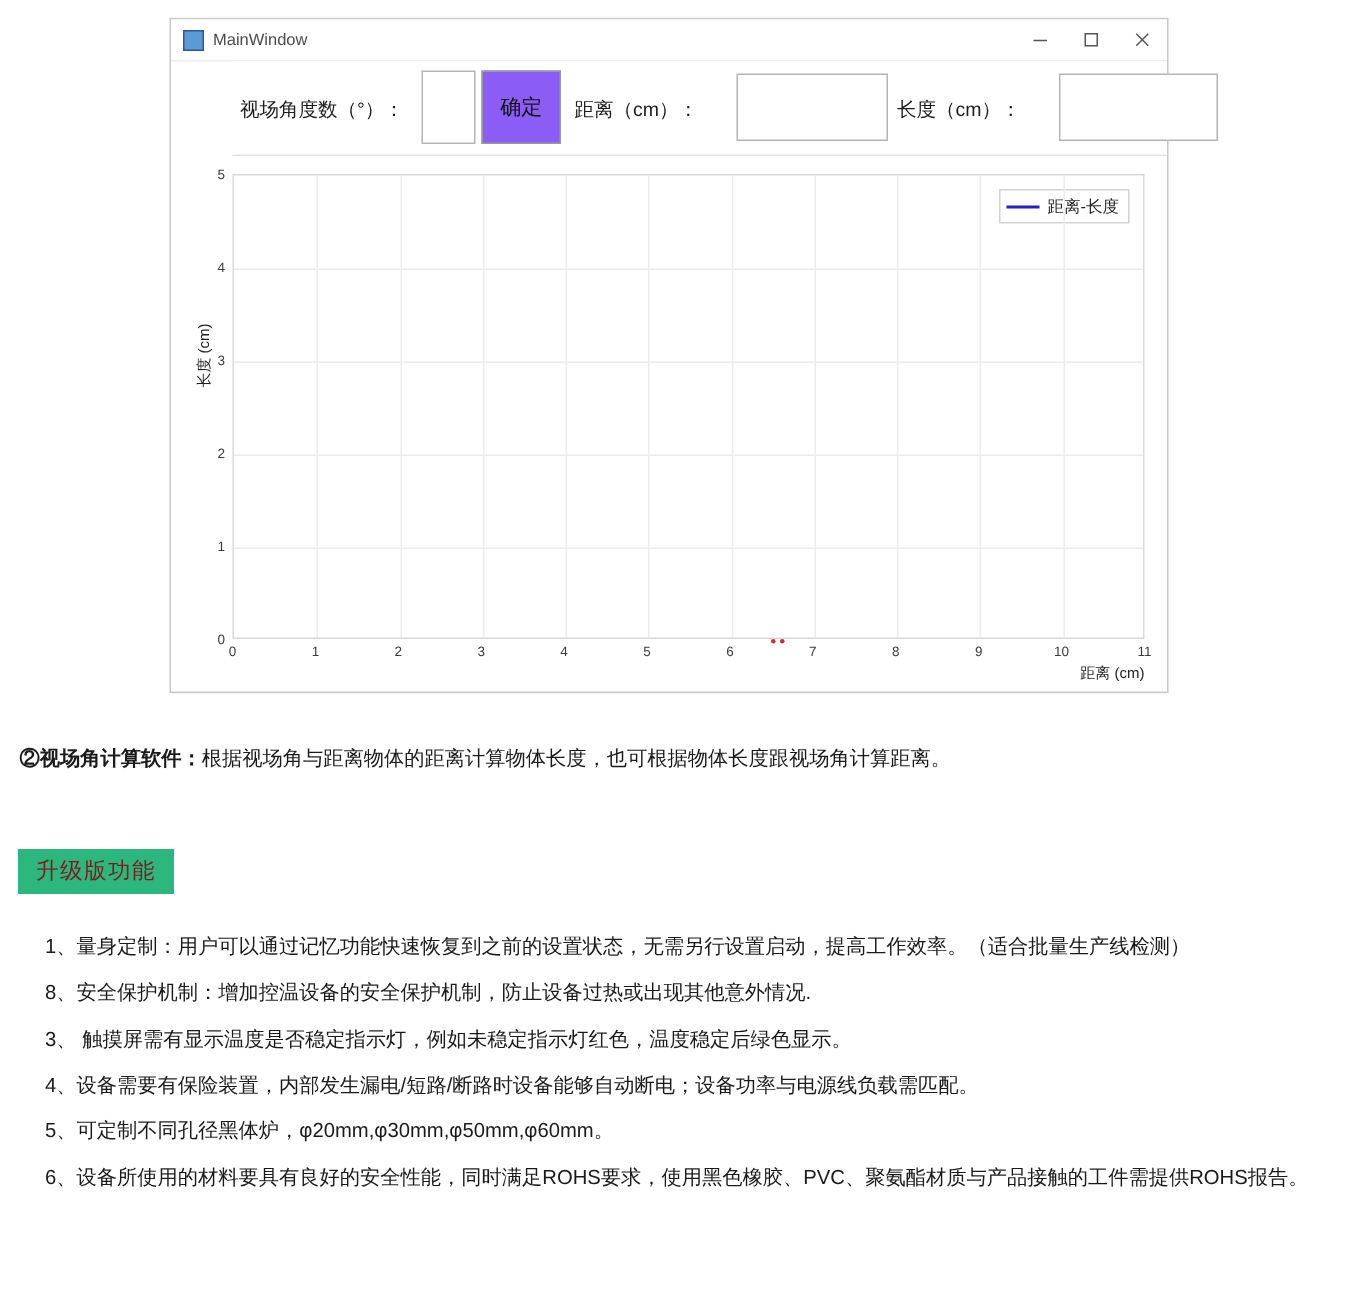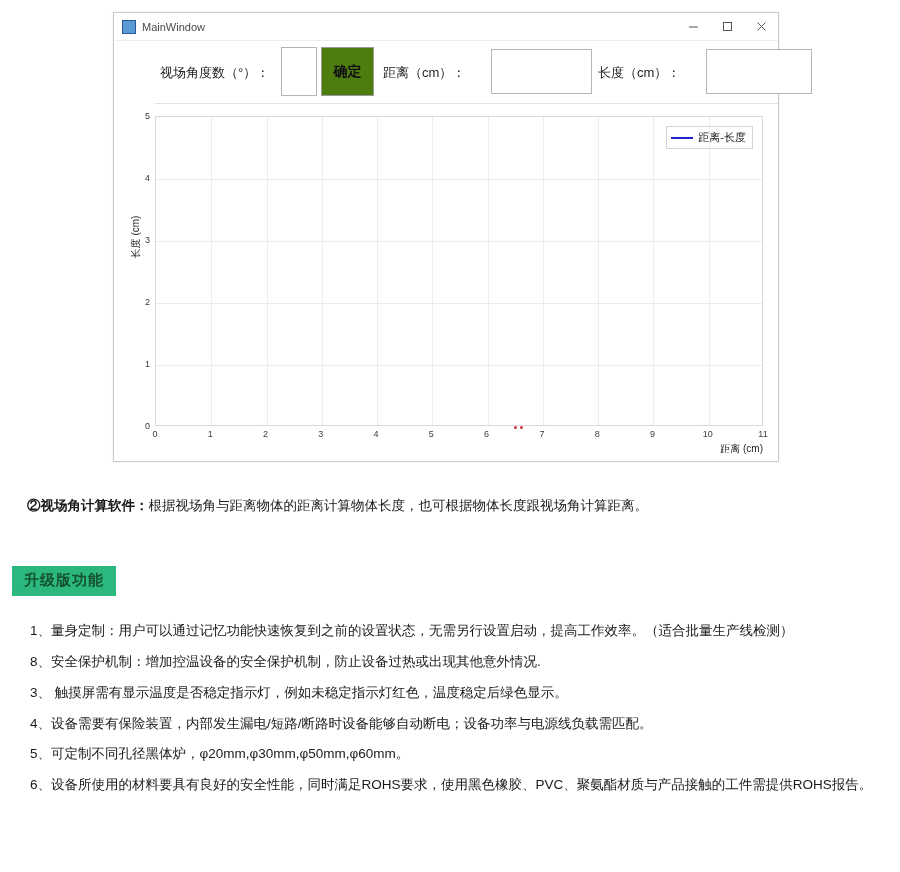--- a/index.html
+++ b/index.html
@@ -82,29 +82,28 @@
   }
   .ctl-input {
     position: absolute;
     border: 1px solid #b5b5b5;
     background: #ffffff;
     box-sizing: border-box;
   }
   .ctl-button {
     position: absolute;
     border: 1px solid #9a9a9a;
-    background: #4d7c0f;
+    background: #8b5cf6;
     box-sizing: border-box;
     display: flex;
     align-items: center;
     justify-content: center;
     font-size: 14px;
     color: #111;
     font-family: "Liberation Sans", sans-serif;
-    font-weight: bold;
   }
 
   
   #lab-angle { left: 5px;   top: 23px; }
   #in-angle  { left: 126px; top: 6px; width: 36px; height: 49px; }
   #btn-ok    { left: 166px; top: 6px; width: 53px; height: 49px; }
   #lab-dist  { left: 228px; top: 23px; }
   #in-dist   { left: 336px; top: 8px; width: 101px; height: 45px; }
   #lab-len   { left: 443px; top: 23px; }
   #in-len    { left: 551px; top: 8px; width: 106px; height: 45px; }
@@ -193,36 +192,36 @@
     position: absolute;
     width: 3px;
     height: 3px;
     background: #d03030;
     border-radius: 50%;
   }
 
   
   .caption {
     position: absolute;
-    left: 27px;
+    left: 13px;
     top: 496px;
     font-size: 13.5px;
     color: #1a1a1a;
     line-height: 1.5;
   }
   .caption b { font-weight: bold; }
 
   .section-badge {
     position: absolute;
     left: 12px;
     top: 566px;
     background: #2cb77f;
-    color: #14532d;
+    color: #7f1d1d;
     font-size: 15px;
-    font-weight: bold;
+    font-weight: normal;
     padding: 5px 12px 6px 12px;
     letter-spacing: 1px;
   }
 
   .feature-list {
     position: absolute;
     left: 12px;
     top: 620px;
     width: 876px;
     font-size: 13.5px;

